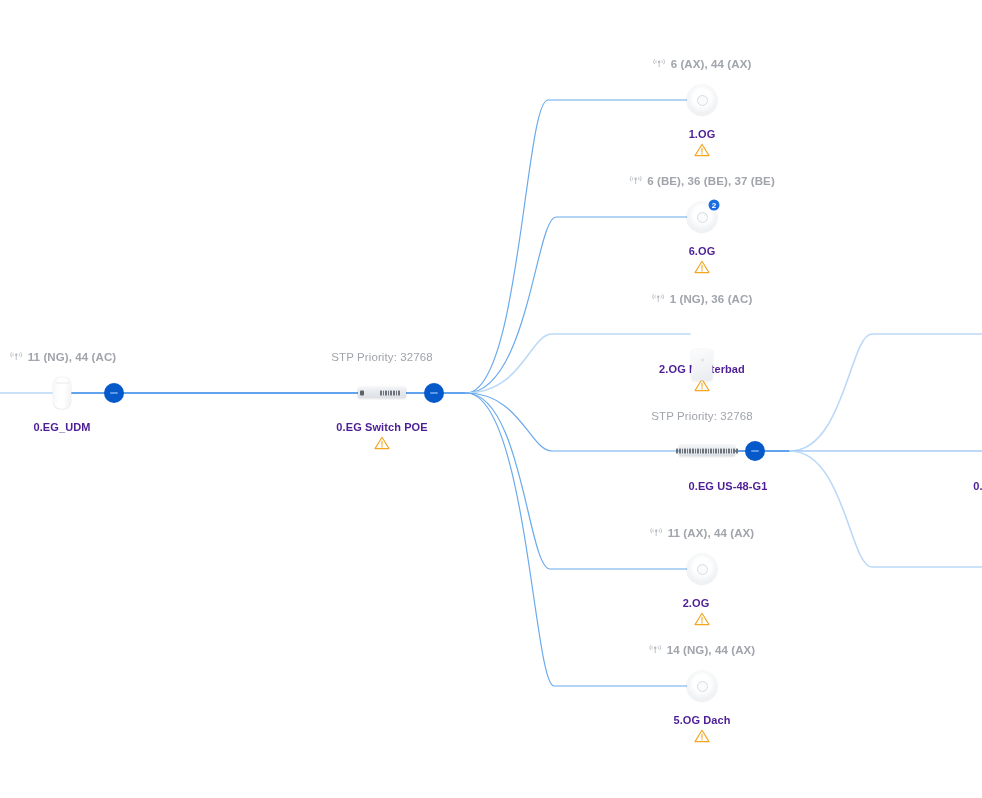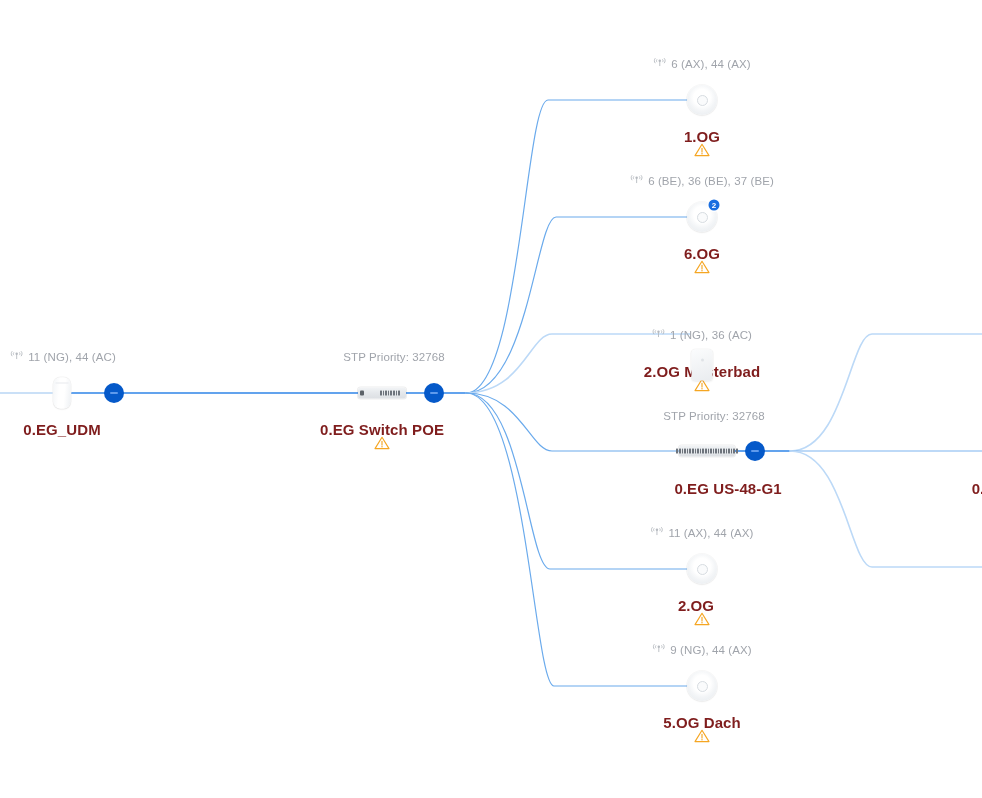--- a/index.html
+++ b/index.html
@@ -28,40 +28,41 @@
   }
   
   .stats {
     position: absolute;
     transform: translate(-50%, -50%);
     white-space: nowrap;
     font-size: 11.5px;
     color: #a0a4ab;
     letter-spacing: .1px;
     display: flex;
+    align-items: center;
     gap: 5px;
+    font-weight: bold;
   }
   .stats .wifi-ico {
     display: inline-block;
     width: 13px;
     height: 11px;
     position: relative;
     top: -1px;
     flex: 0 0 auto;
   }
   .stats-text { line-height: 13px; }
 
   .stp {
     position: absolute;
     transform: translate(-50%, -50%);
     white-space: nowrap;
     font-size: 11.5px;
     color: #a0a4ab;
     letter-spacing: .1px;
-    margin-left: 12px;
   }
 
   
   .dev {
     position: absolute;
     transform: translate(-50%, -50%);
     z-index: 3;
   }
 
   
@@ -176,23 +177,23 @@
     font-weight: 700;
     z-index: 6;
     box-shadow: 0 0 0 1.5px #ffffff;
   }
 
   
   .label {
     position: absolute;
     transform: translateX(-50%);
     white-space: nowrap;
-    font-size: 15px;
+    font-size: 11px;
     font-weight: 700;
-    color: #7f1d1d;
+    color: #4c1d95;
     letter-spacing: .1px;
     text-align: center;
     cursor: pointer;
   }
   .warn {
     position: absolute;
     transform: translate(-50%, 0);
     width: 16px; height: 14px;
   }
 </style>
@@ -287,21 +288,21 @@
         <span class="stats-text">6 (BE), 36 (BE), 37 (BE)</span>
       </div>
       <div class="dev ap" style="left: 702px; top: 217px;"></div>
       <div class="badge" style="left: 714px; top: 205px;">2</div>
       <div class="label" style="left: 702px; top: 245px;">6.OG</div>
       <svg viewBox="0 0 16 14" class="warn" style="position: absolute; left: 702px; top: 260px;">
         <path d="M8 1.3 L15 12.6 L1 12.6 Z" fill="none" stroke="#f5a623" stroke-width="1.15" stroke-linejoin="round"></path>
         <path d="M8 5.4 L8 9.1" stroke="#f5a623" stroke-width="1.15" stroke-linecap="round"></path>
         <circle cx="8" cy="10.8" r="0.72" fill="#f5a623"></circle>
       </svg>
-      <div class="stats" style="left: 702px; top: 299px; margin-top: 36px;">
+      <div class="stats" style="left: 702px; top: 299px;">
         <svg viewBox="0 0 16 13" class="wifi-ico">
           <g stroke="#b5b9bf" stroke-width="1.1" fill="none" stroke-linecap="round">
             <path d="M2.2 2.2 C0.9 3.6 0.9 6.2 2.2 7.6"></path>
             <path d="M4.3 3.6 C3.6 4.4 3.6 5.5 4.3 6.3"></path>
             <path d="M11.6 3.6 C12.3 4.4 12.3 5.5 11.6 6.3"></path>
             <path d="M13.7 2.2 C15.0 3.6 15.0 6.2 13.7 7.6"></path>
           </g>
           <circle cx="8" cy="5" r="1.5" fill="#b5b9bf"></circle>
           <path d="M8 6.4 L8 11" stroke="#b5b9bf" stroke-width="1.1" stroke-linecap="round"></path>
         </svg>
@@ -369,21 +370,21 @@
         <svg viewBox="0 0 16 13" class="wifi-ico">
           <g stroke="#b5b9bf" stroke-width="1.1" fill="none" stroke-linecap="round">
             <path d="M2.2 2.2 C0.9 3.6 0.9 6.2 2.2 7.6"></path>
             <path d="M4.3 3.6 C3.6 4.4 3.6 5.5 4.3 6.3"></path>
             <path d="M11.6 3.6 C12.3 4.4 12.3 5.5 11.6 6.3"></path>
             <path d="M13.7 2.2 C15.0 3.6 15.0 6.2 13.7 7.6"></path>
           </g>
           <circle cx="8" cy="5" r="1.5" fill="#b5b9bf"></circle>
           <path d="M8 6.4 L8 11" stroke="#b5b9bf" stroke-width="1.1" stroke-linecap="round"></path>
         </svg>
-        <span class="stats-text">9 (NG), 44 (AX)</span>
+        <span class="stats-text">14 (NG), 44 (AX)</span>
       </div>
       <div class="dev ap" style="left: 702px; top: 686px;"></div>
       <div class="label" style="left: 702px; top: 714px;">5.OG Dach</div>
       <svg viewBox="0 0 16 14" class="warn" style="position: absolute; left: 702px; top: 729px;">
         <path d="M8 1.3 L15 12.6 L1 12.6 Z" fill="none" stroke="#f5a623" stroke-width="1.15" stroke-linejoin="round"></path>
         <path d="M8 5.4 L8 9.1" stroke="#f5a623" stroke-width="1.15" stroke-linecap="round"></path>
         <circle cx="8" cy="10.8" r="0.72" fill="#f5a623"></circle>
       </svg>
       <div class="label" style="left: 978px; top: 480px;">0.</div>
     </div>

